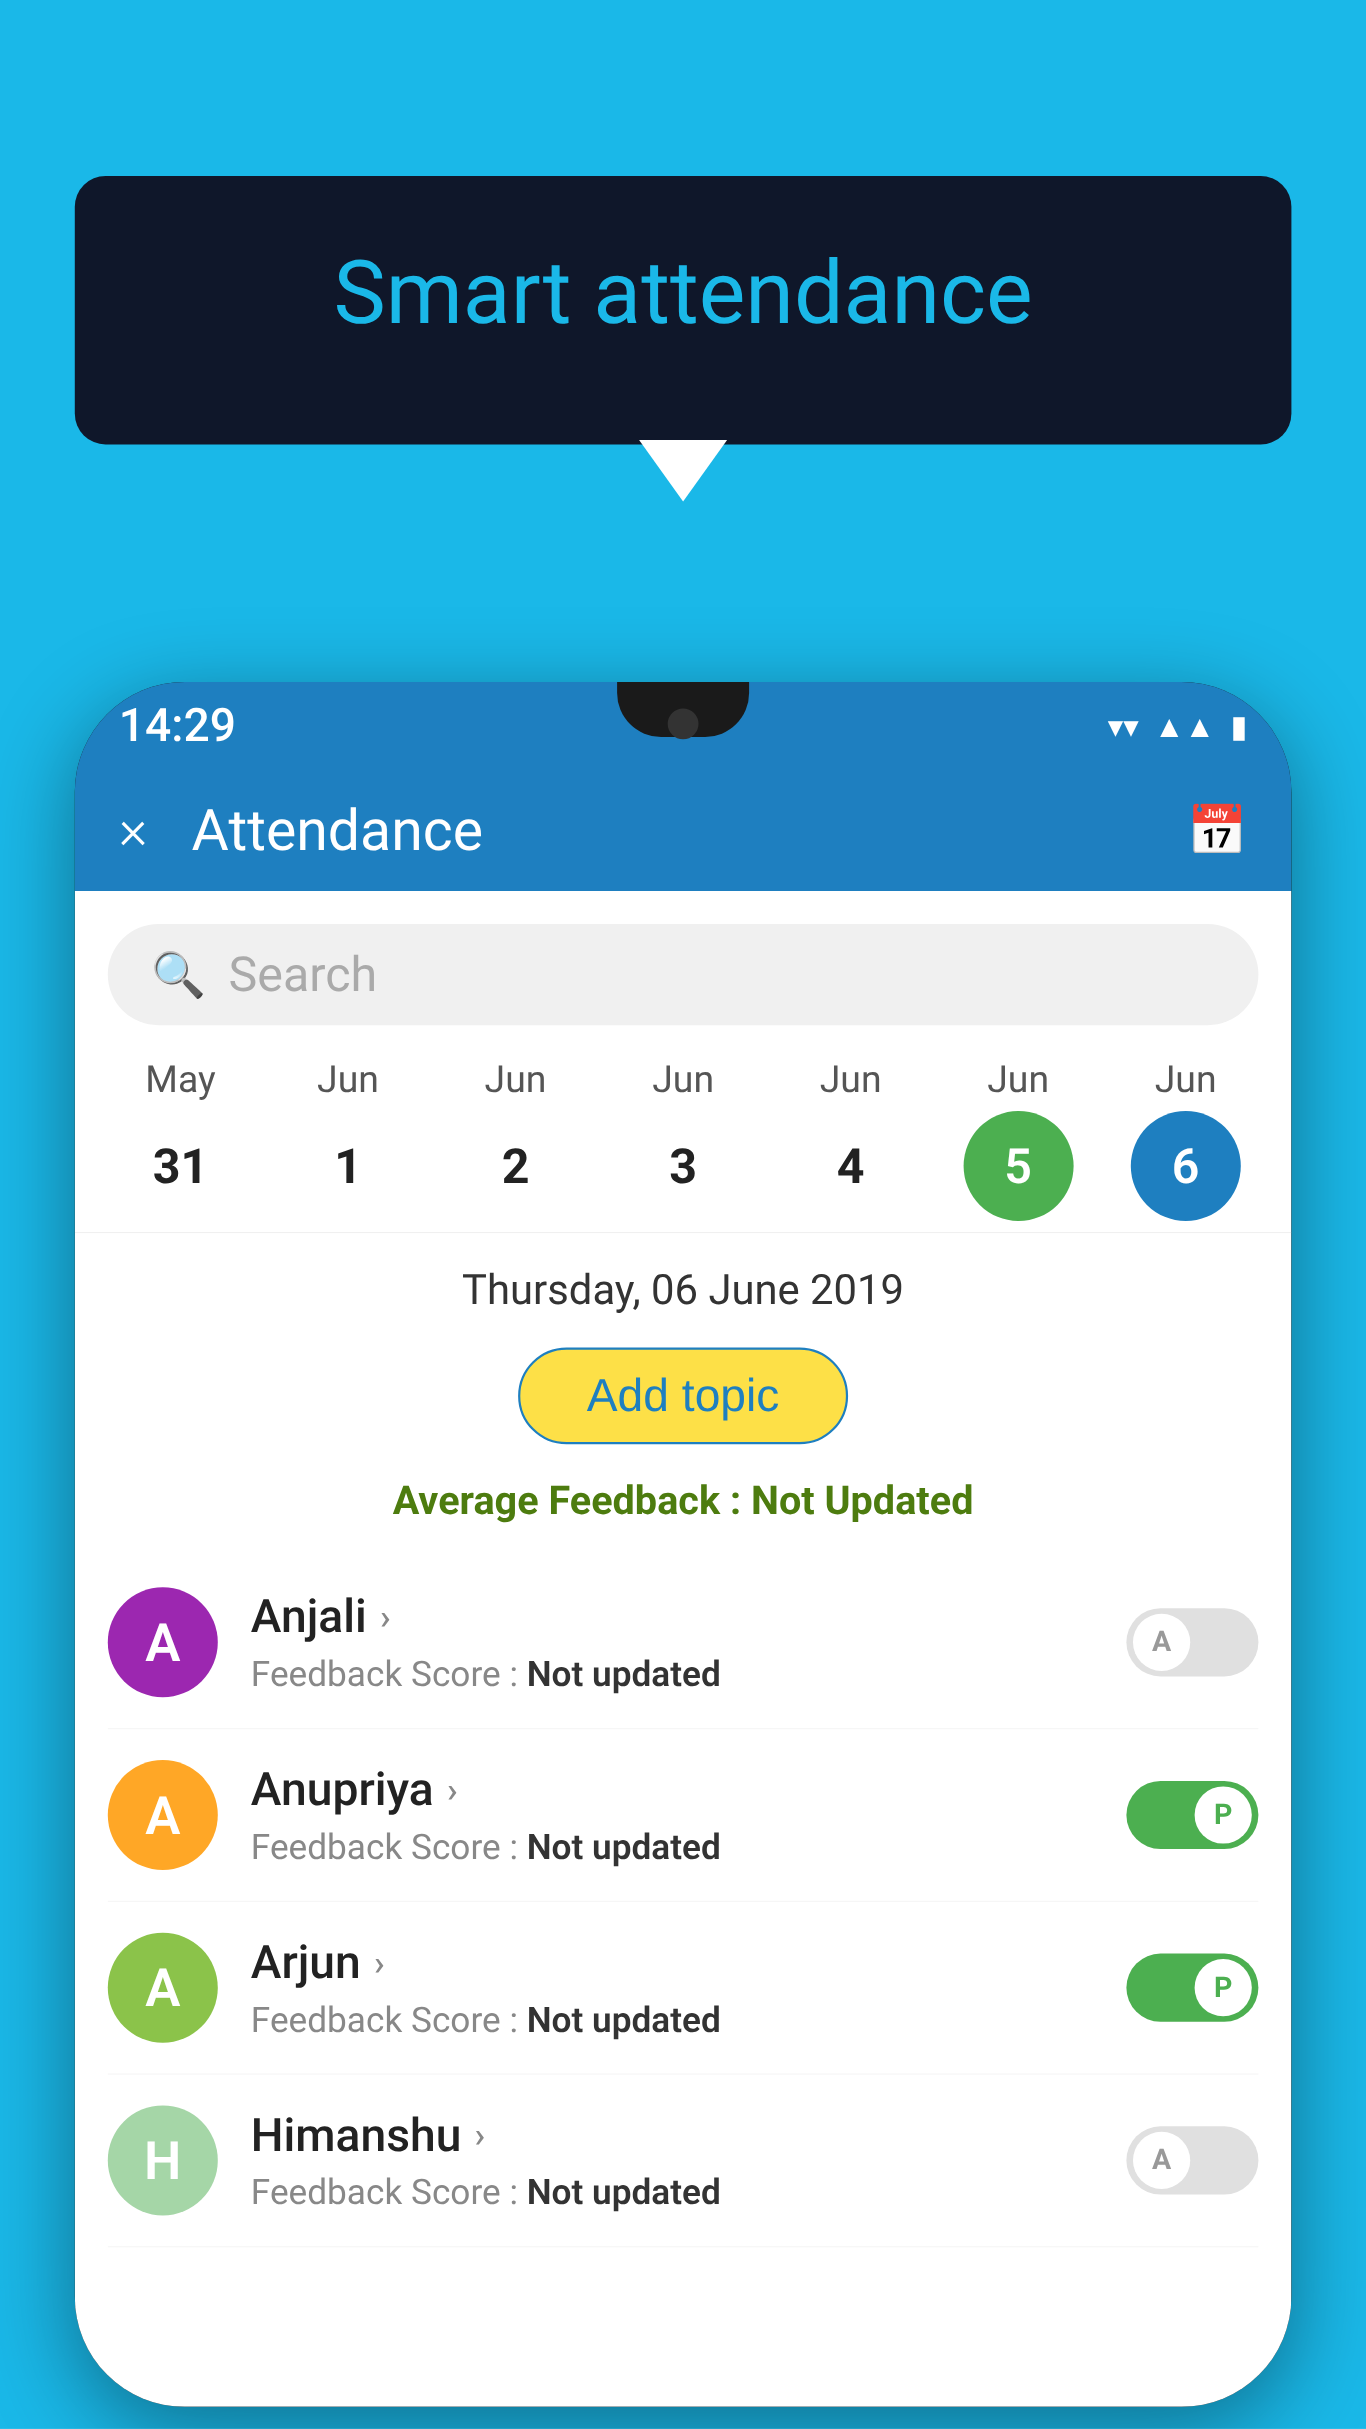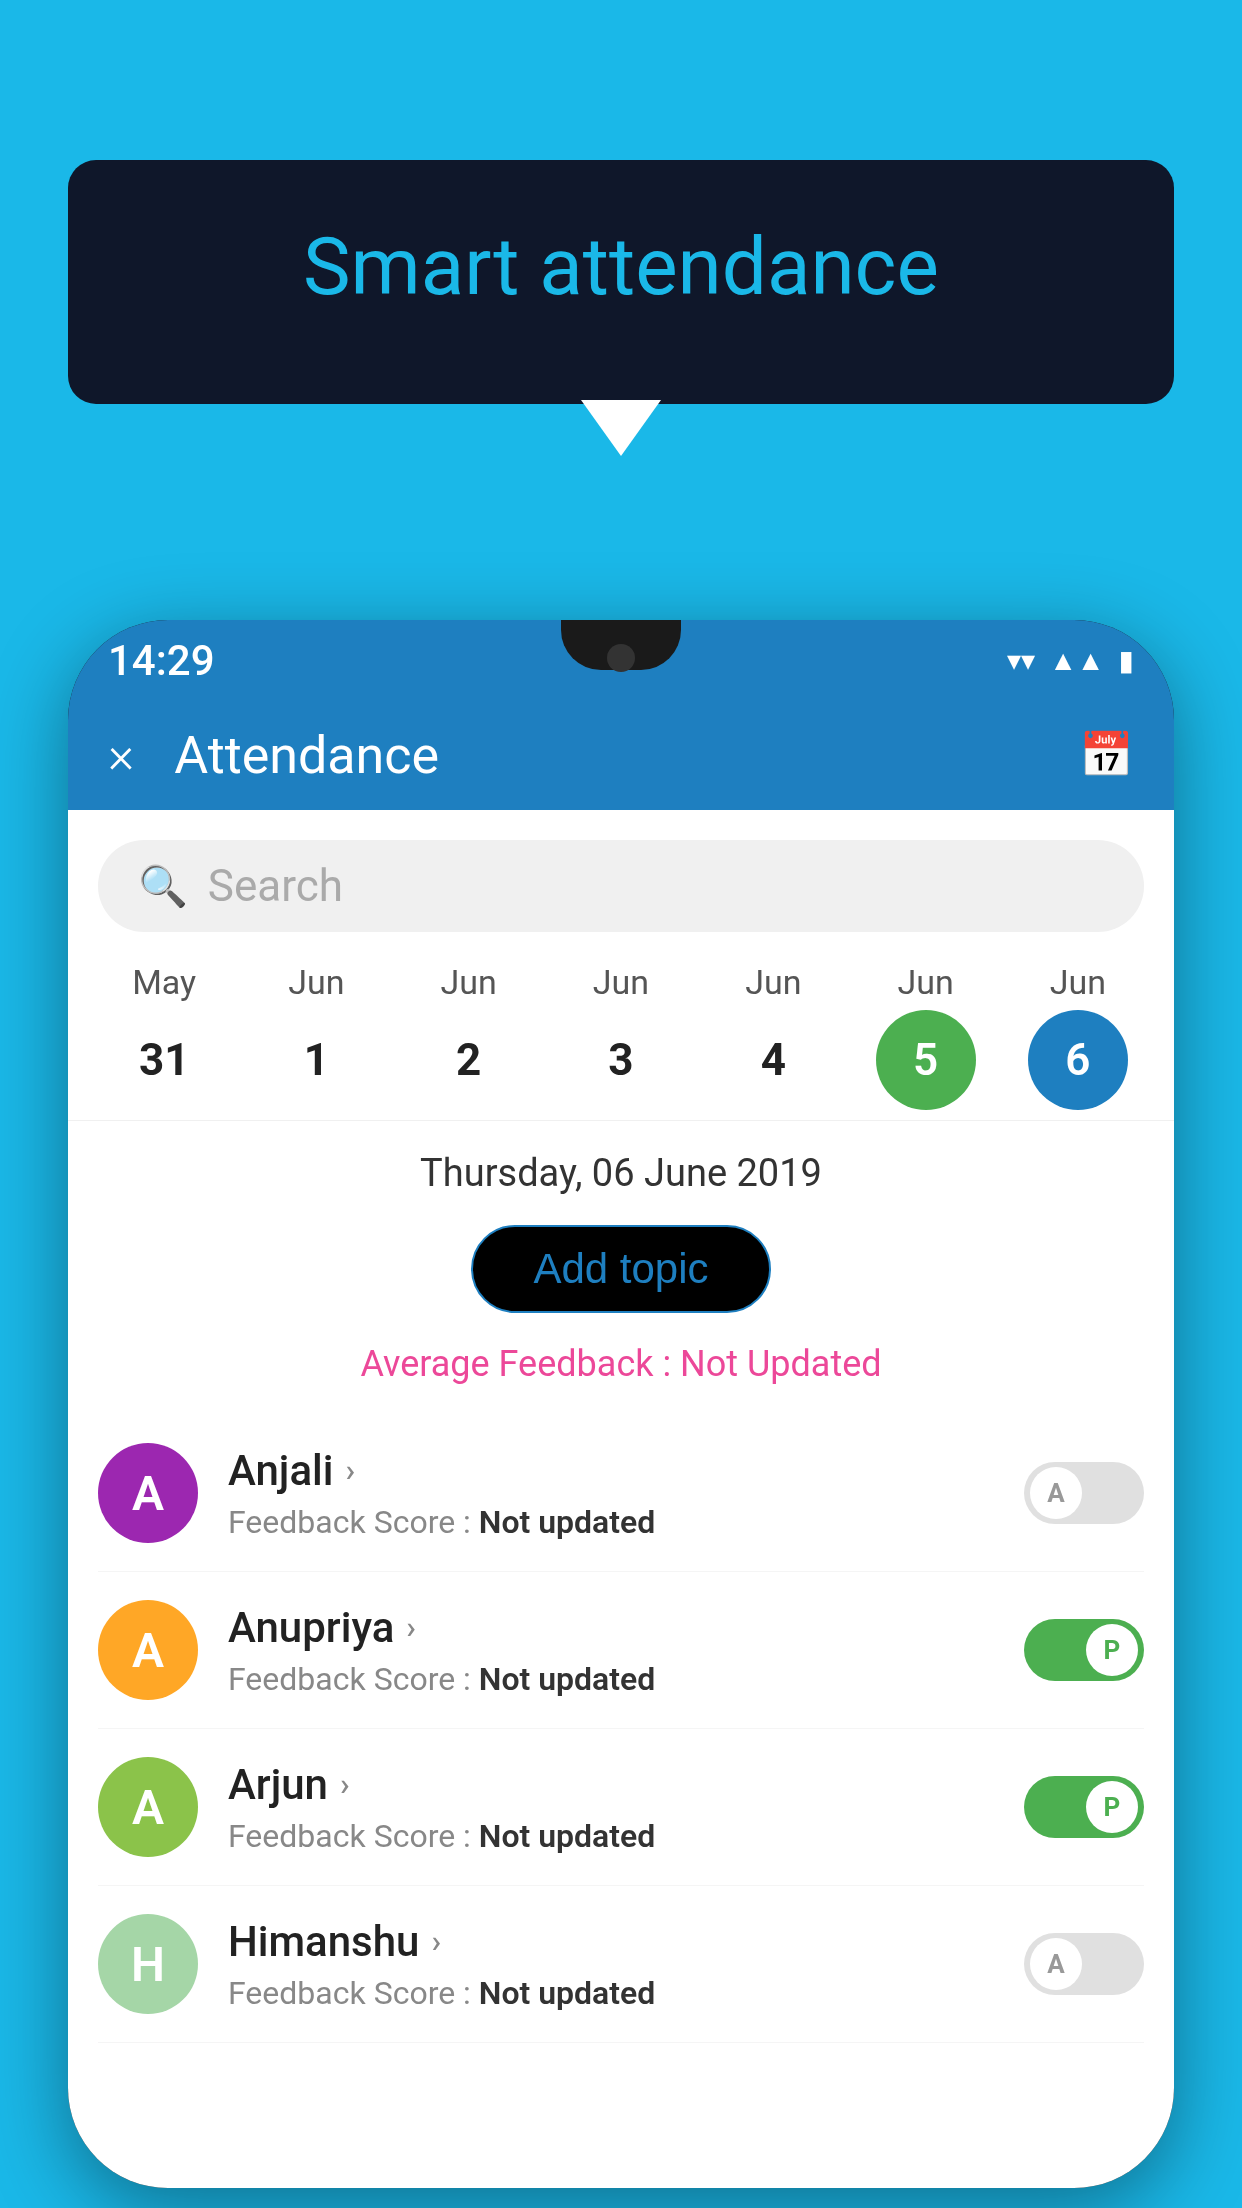--- a/index.html
+++ b/index.html
@@ -221,35 +221,35 @@
 
     
     .add-topic-btn {
       display: block;
       margin: 10px auto 30px;
       border: 2px solid #1e7fc0;
       border-radius: 50px;
       padding: 18px 60px;
       font-size: 42px;
       color: #1e7fc0;
-      background: #000000;
+      background: #fde047;
       cursor: pointer;
       width: fit-content;
     }
 
     
     .avg-feedback {
       text-align: center;
       font-size: 36px;
       color: #888;
       padding: 0 0 30px;
     }
     .avg-feedback span {
-      font-weight: 400;
-      color: #ec4899;
+      font-weight: 700;
+      color: #4d7c0f;
     }
 
     
     .student-list {
       padding: 0 30px;
     }
     .student-item {
       display: flex;
       align-items: center;
       padding: 28px 0;

